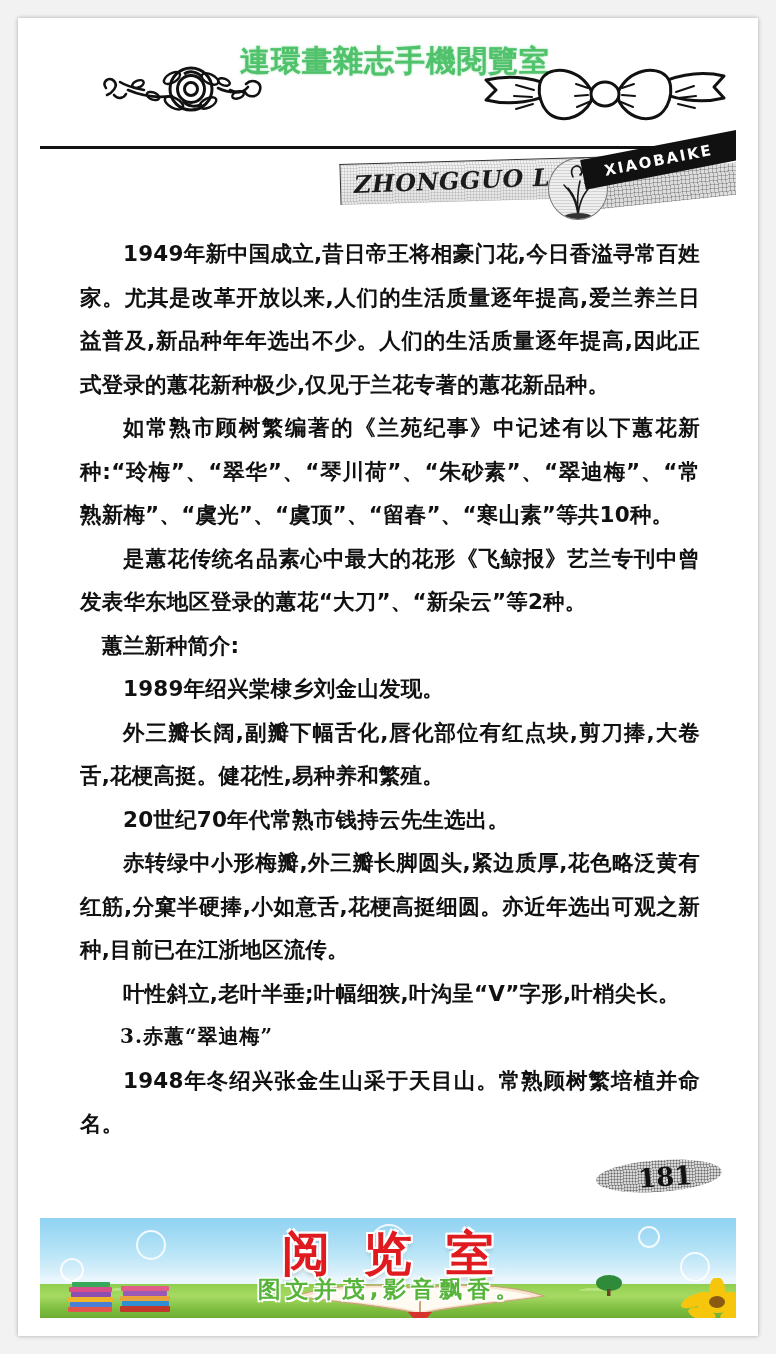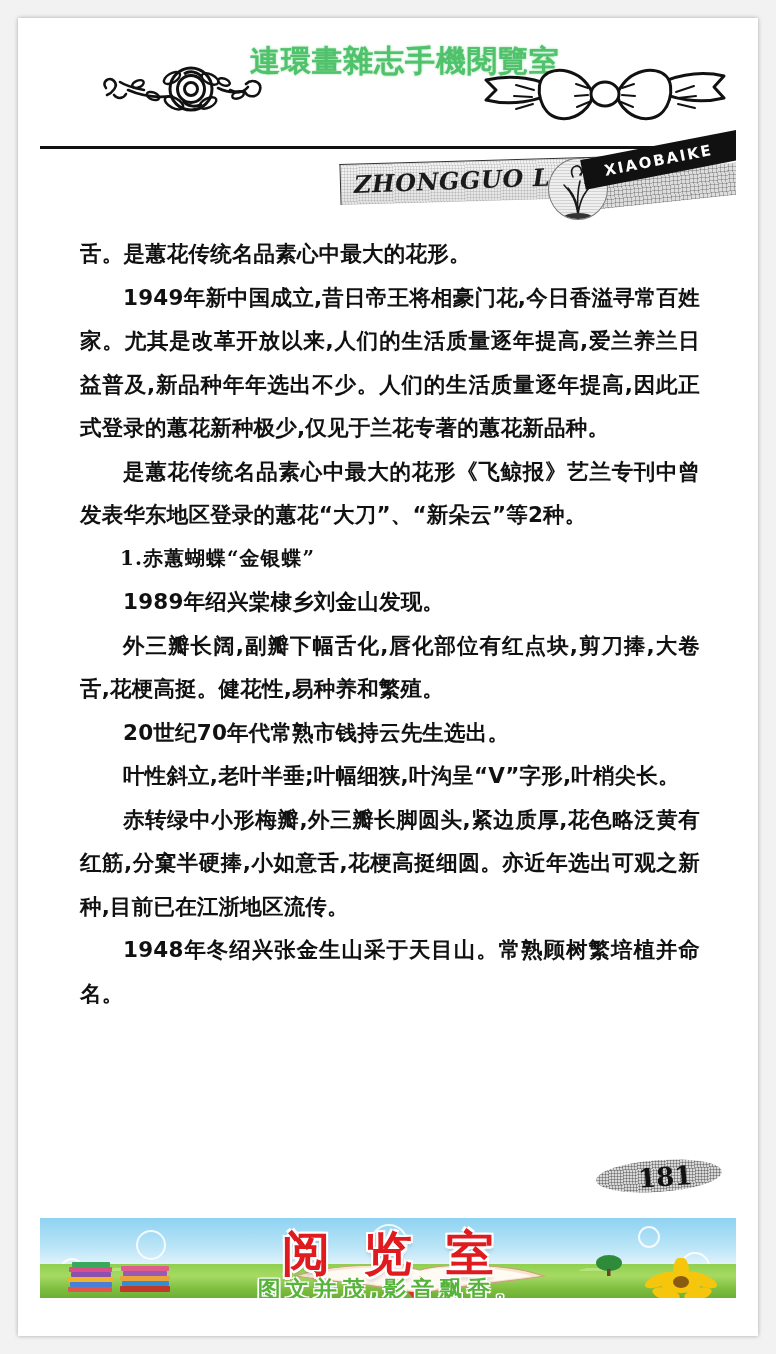--- a/index.html
+++ b/index.html
@@ -24,21 +24,21 @@
   .page-inner{
     position:absolute;left:22px;top:18px;width:696px;height:1282px;
     background:#ffffff;
     overflow:hidden;
   }
 
   
   .masthead{position:absolute;left:0;top:0;width:696px;height:112px;}
   .mast-title{
     position:absolute;left:190px;top:6px;width:330px;
-    text-align:right;
+    text-align:center;
     color:#4fc26b;
     font-family:"DejaVu Sans","Liberation Sans",sans-serif;
     font-weight:700;
     font-size:30px;line-height:38px;
     letter-spacing:1px;
     text-shadow:0 0 1px #8ad89a,0 0 3px rgba(120,210,140,.55);
   }
   .rose{position:absolute;left:58px;top:22px;width:180px;height:62px;}
   .bow{position:absolute;left:440px;top:22px;width:250px;height:70px;}
   .rule{position:absolute;left:-4px;top:110px;width:700px;height:3px;background:#111;}
@@ -121,23 +121,24 @@
   }
   .pageno .num{
     position:absolute;left:42px;top:8px;
     font-family:"DejaVu Serif","Liberation Serif",serif;
     font-weight:800;font-size:26px;color:#111;
     transform:rotate(-4deg);
   }
 
   
   .banner{
-    position:absolute;left:0px;top:1182px;width:696px;height:80px;
+    position:absolute;left:0px;top:1182px;width:696px;height:100px;
     overflow:hidden;
     background:linear-gradient(#8fd2f2 0%,#bce6f7 38%,#ddf1fb 56%,#e9f6fd 60%,#e9f6fd 100%);
+    padding-left:36px;
   }
   .b-grass{
     position:absolute;left:0;bottom:0;width:696px;height:34px;
     background:linear-gradient(#8fcf4e 0%,#a6da63 35%,#7cbd3e 75%,#6fae36 100%);
   }
   .b-grass:after{
     content:"";position:absolute;left:0;top:-5px;width:100%;height:12px;
     background:radial-gradient(ellipse 40px 8px at 12% 100%,#b5e27a 40%,transparent 41%),
                radial-gradient(ellipse 50px 9px at 45% 100%,#aadd6d 40%,transparent 41%),
                radial-gradient(ellipse 45px 8px at 80% 100%,#b5e27a 40%,transparent 41%);
@@ -358,29 +359,30 @@
             </g>
             <ellipse cx="29" cy="57" rx="13" ry="3" fill="#333"></ellipse>
           </svg>
         </div>
         <div class="black-band">
           <span>XIAOBAIKE</span>
         </div>
       </div>
 
       <div class="article" id="article">
-          <p>舌。是蕙花传统名品素心中最大的花形。</p>
           <p class="ind">1949年新中国成立,昔日帝王将相豪门花,今日香溢寻常百姓家。尤其是改革开放以来,人们的生活质量逐年提高,爱兰养兰日益普及,新品种年年选出不少。人们的生活质量逐年提高,因此正式登录的蕙花新种极少,仅见于兰花专著的蕙花新品种。</p>
+          <p class="ind">如常熟市顾树繁编著的《兰苑纪事》中记述有以下蕙花新种:“玲梅”、“翠华”、“琴川荷”、“朱砂素”、“翠迪梅”、“常熟新梅”、“虞光”、“虞顶”、“留春”、“寒山素”等共10种。</p>
           <p class="ind">是蕙花传统名品素心中最大的花形《飞鲸报》艺兰专刊中曾发表华东地区登录的蕙花“大刀”、“新朵云”等2种。</p>
-          <p class="sub">1.赤蕙蝴蝶“金银蝶”</p>
+          <p class="hd">蕙兰新种简介:</p>
           <p class="ind">1989年绍兴棠棣乡刘金山发现。</p>
           <p class="ind">外三瓣长阔,副瓣下幅舌化,唇化部位有红点块,剪刀捧,大卷舌,花梗高挺。健花性,易种养和繁殖。</p>
           <p class="ind">20世纪70年代常熟市钱持云先生选出。</p>
+          <p class="ind">赤转绿中小形梅瓣,外三瓣长脚圆头,紧边质厚,花色略泛黄有红筋,分窠半硬捧,小如意舌,花梗高挺细圆。亦近年选出可观之新种,目前已在江浙地区流传。</p>
           <p class="ind">叶性斜立,老叶半垂;叶幅细狭,叶沟呈“V”字形,叶梢尖长。</p>
-          <p class="ind">赤转绿中小形梅瓣,外三瓣长脚圆头,紧边质厚,花色略泛黄有红筋,分窠半硬捧,小如意舌,花梗高挺细圆。亦近年选出可观之新种,目前已在江浙地区流传。</p>
+          <p class="sub">3.赤蕙“翠迪梅”</p>
           <p class="ind">1948年冬绍兴张金生山采于天目山。常熟顾树繁培植并命名。</p>
         </div>
 
       <div class="pageno">
         <div class="oval"></div>
         <div class="num">181</div>
       </div>
 
       <div class="banner">
         <div class="bubble" style="left:96px;top:12px;width:26px;height:26px"></div>

